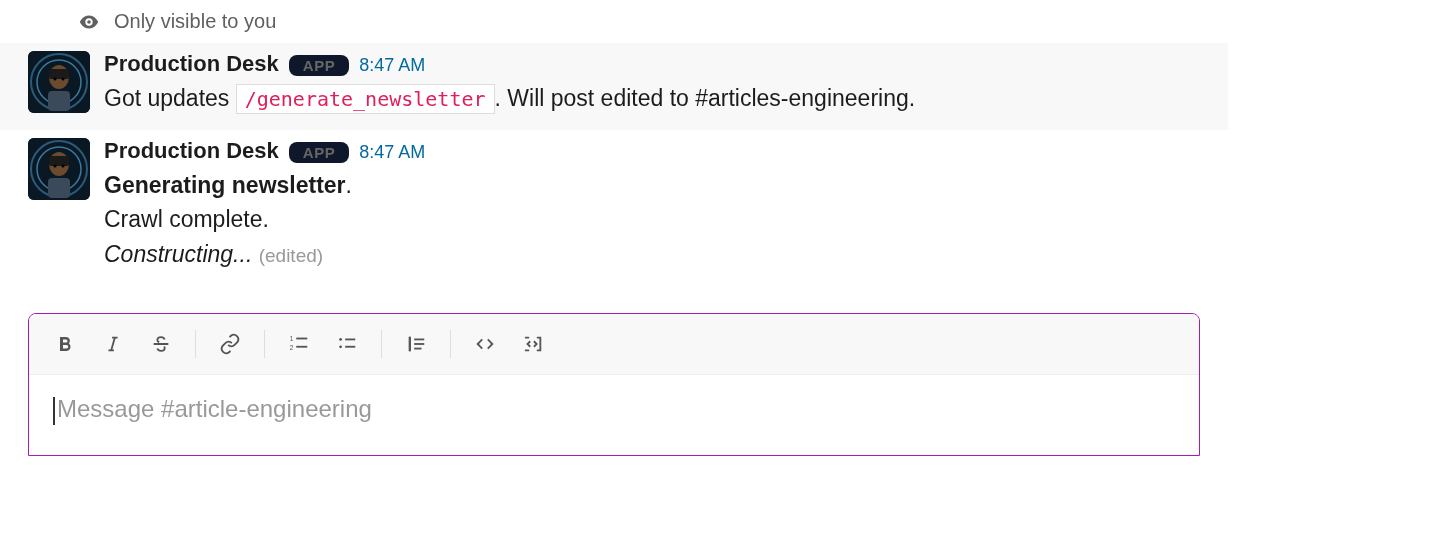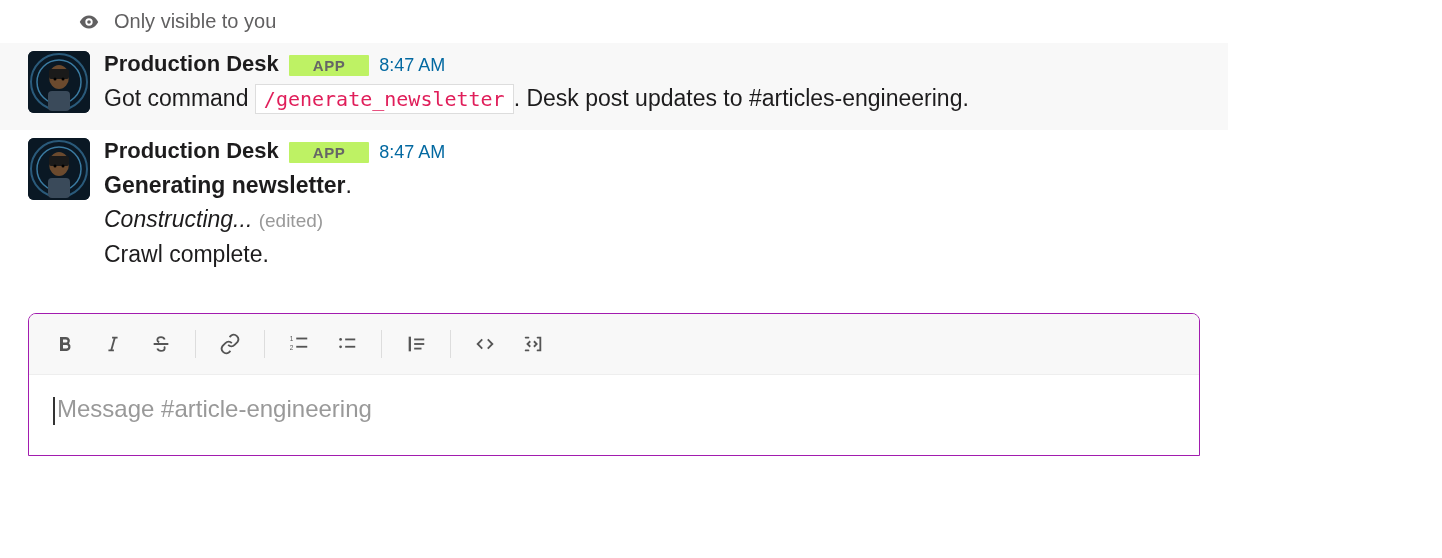--- a/index.html
+++ b/index.html
@@ -62,26 +62,26 @@
       gap: 10px;
       margin-bottom: 4px;
       text-align: right;
     }
     .sender-name {
       font-weight: 900;
       font-size: 22px;
       color: #1d1c1d;
     }
     .app-badge {
-      background: #bef264;
+      background: #0f172a;
       color: #666;
       font-size: 15px;
       font-weight: 600;
-      padding: 2px 24px;
-      border-radius: 1px;
+      padding: 2px 14px;
+      border-radius: 8px;
       letter-spacing: 0.5px;
     }
     .timestamp {
       color: #0369a1;
       font-size: 18px;
       font-weight: 400;
     }
     .message-body {
       font-size: 23px;
       line-height: 1.5;
@@ -185,21 +185,21 @@
         <circle cx="35" cy="28" r="1.5" fill="#000"></circle>
       </svg>
     </div>
     <div class="message-content">
       <div class="message-header">
         <span class="sender-name">Production Desk</span>
         <span class="app-badge">APP</span>
         <span class="timestamp">8:47 AM</span>
       </div>
       <div class="message-body">
-        <span>Got command </span><span class="code-inline">/generate_newsletter</span><span>. Desk post updates to #articles-engineering.</span>
+        <span>Got updates </span><span class="code-inline">/generate_newsletter</span><span>. Will post edited to #articles-engineering.</span>
       </div>
     </div>
   </div>
 
   <div class="message-block">
     <div class="avatar">
       <svg viewBox="0 0 62 62">
         <rect width="62" height="62" fill="#0a1824"></rect>
         <circle cx="31" cy="31" r="28" fill="none" stroke="#2a5a7a" stroke-width="2"></circle>
         <circle cx="31" cy="31" r="22" fill="none" stroke="#3a7aa0" stroke-width="1.5"></circle>
@@ -211,22 +211,22 @@
       </svg>
     </div>
     <div class="message-content">
       <div class="message-header">
         <span class="sender-name">Production Desk</span>
         <span class="app-badge">APP</span>
         <span class="timestamp">8:47 AM</span>
       </div>
       <div class="message-body">
         <div><span class="bold-text">Generating newsletter</span><span>.</span></div>
+        <div>Crawl complete.</div>
         <div><span class="italic-text">Constructing...</span> <span class="edited-tag">(edited)</span></div>
-        <div>Crawl complete.</div>
       </div>
     </div>
   </div>
 
   <div class="composer">
     <div class="toolbar">
       <button class="toolbar-btn">
         <svg viewBox="0 0 24 24" width="24" height="24" fill="#555">
             <path d="M7 5h6a4 4 0 013 6.6A4.2 4.2 0 0114 19H7V5zm3 2.5v3h3a1.5 1.5 0 000-3h-3zm0 5.5v3.5h3.5a1.75 1.75 0 000-3.5H10z"></path>
           </svg>

